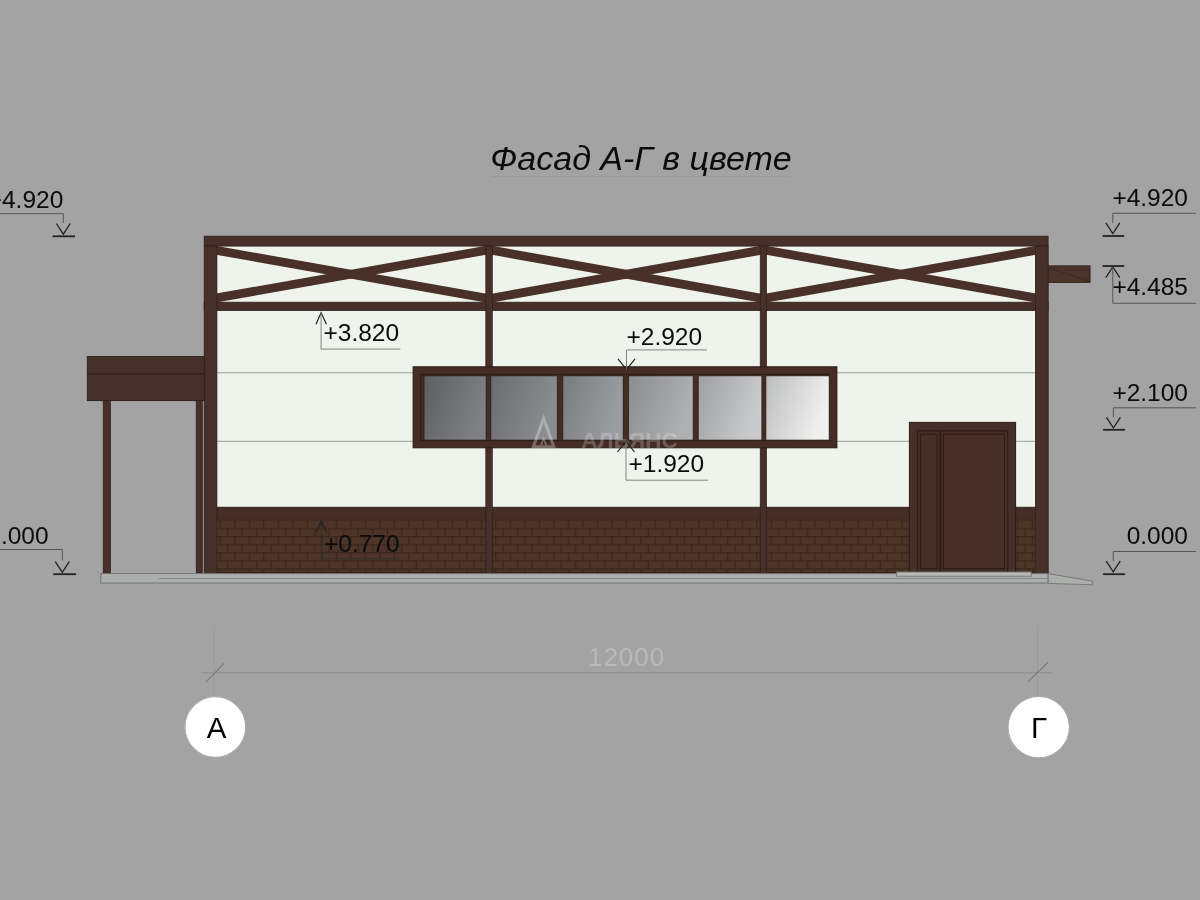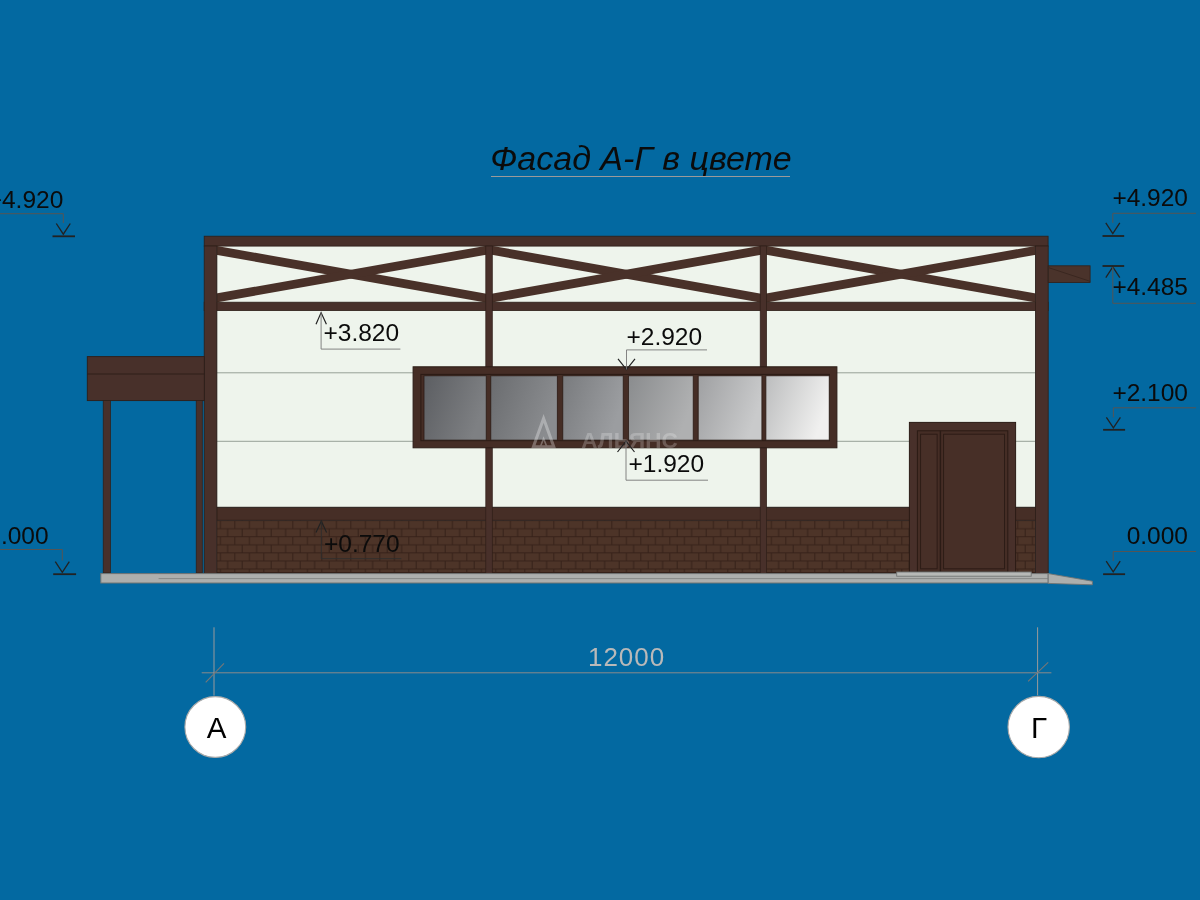--- a/index.html
+++ b/index.html
@@ -1,17 +1,17 @@
 <!DOCTYPE html>
 <html><head>
 <meta charset="utf-8">
 <title>Фасад А-Г в цвете</title>
 <style>
   html,body{margin:0;padding:0;background:#ffffff;}
-  .page{-webkit-font-smoothing:antialiased;position:relative;width:1200px;height:900px;background:#0369a1;overflow:hidden;
+  .page{-webkit-font-smoothing:antialiased;position:relative;width:1200px;height:900px;background:#a3a3a3;overflow:hidden;
         font-family:"Liberation Sans", sans-serif;}
   svg{position:absolute;left:0;top:0;}
   text{font-family:"Liberation Sans", sans-serif;}
 </style>
 </head>
 <body>
 <div class="page">
 <svg width="1200" height="900" viewBox="0 0 1200 900">
 <defs>
   <pattern id="brick" x="216.8" y="520.2" width="14.5" height="16.1" patternUnits="userSpaceOnUse">

